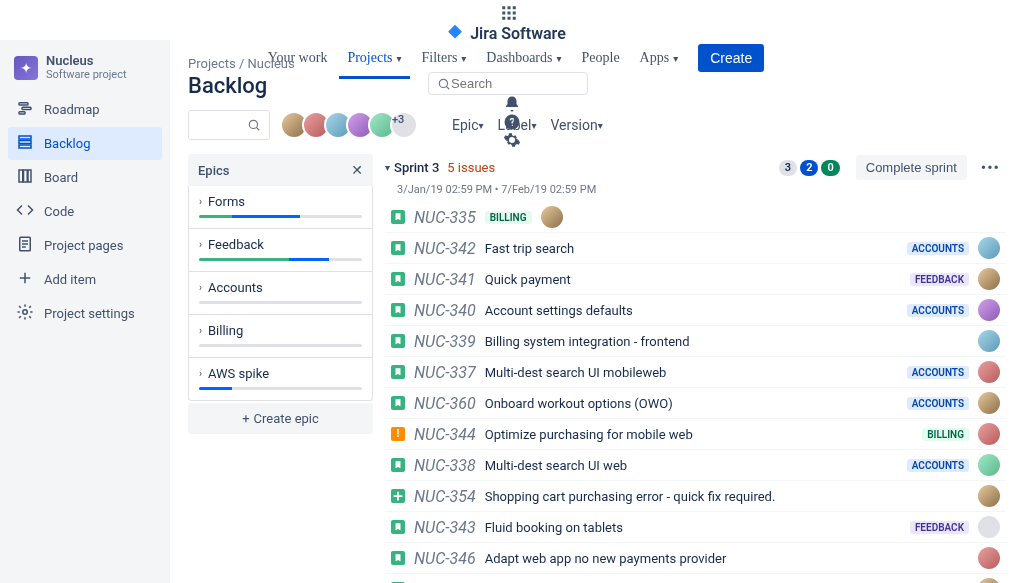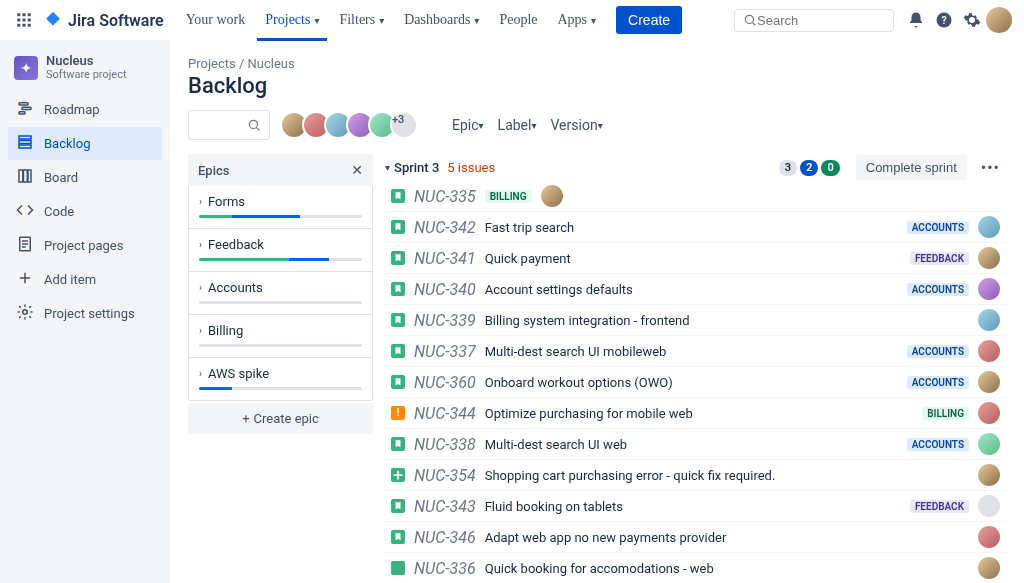--- a/index.html
+++ b/index.html
@@ -1,19 +1,19 @@
 <!DOCTYPE html>
 <html><head>
 <meta charset="utf-8">
 <style>
 * { margin: 0; padding: 0; box-sizing: border-box; }
 body { font-family: -apple-system, BlinkMacSystemFont, "Segoe UI", Roboto, sans-serif; font-size: 14px; color: #172B4D; background: #fff; width: 1024px; height: 583px; overflow: hidden; }
 
 
-.top-nav { height: 40px; display: flex; align-items: center; padding: 4px 12px; border-bottom: 0; }
+.top-nav { height: 40px; display: flex; align-items: center; padding: 4px 12px; border-bottom: 0; flex-direction: column; }
 .app-switcher { width: 24px; height: 24px; display: flex; align-items: center; justify-content: center; margin-right: 6px; cursor: pointer; }
 .logo { display: flex; align-items: center; gap: 4px; font-weight: 600; font-size: 16px; color: #253858; margin-right: 14px; }
 .logo svg { width: 22px; height: 22px; }
 .nav-links { display: flex; align-items: center; gap: 4px; }
 .nav-item { padding: 4px 8px; font-size: 14px; color: #42526E; cursor: pointer; display: flex; align-items: center; gap: 4px; border-radius: 3px; font-family: Liberation Serif, serif; }
 .nav-item.active { color: #0052CC; position: relative; }
 .nav-item.active::after { content: ""; position: absolute; bottom: -9px; left: 0; right: 0; height: 3px; background: #0052CC; }
 .chev { font-size: 10px; color: #42526E; }
 .create-btn { background: #0052CC; color: #fff; border: none; padding: 6px 12px; border-radius: 3px; font-size: 14px; font-weight: 500; margin-left: 8px; cursor: pointer; }
 .spacer { flex: 1; }
@@ -339,20 +339,21 @@
           </div>
           <span class="sprint-count">5 issues</span>
           <div class="sprint-stats">
             <span class="pill grey">3</span>
             <span class="pill blue-p">2</span>
             <span class="pill green-p">0</span>
           </div>
           <button class="complete-btn">Complete sprint</button>
           <span class="more-btn">•••</span>
         </div>
+        <div class="sprint-dates">3/Jan/19 02:59 PM • 7/Feb/19 02:59 PM</div>
         <div class="issue-list" id="issue-list">
             <div class="issue-row">
               <span>
                 <div class="issue-icon ic-story">
                   <svg viewBox="0 0 16 16" fill="#fff">
                     <path d="M4 2h8v11l-4-2-4 2z"></path>
                   </svg>
                 </div>
               </span>
     <span class="issue-key">NUC-335</span>

